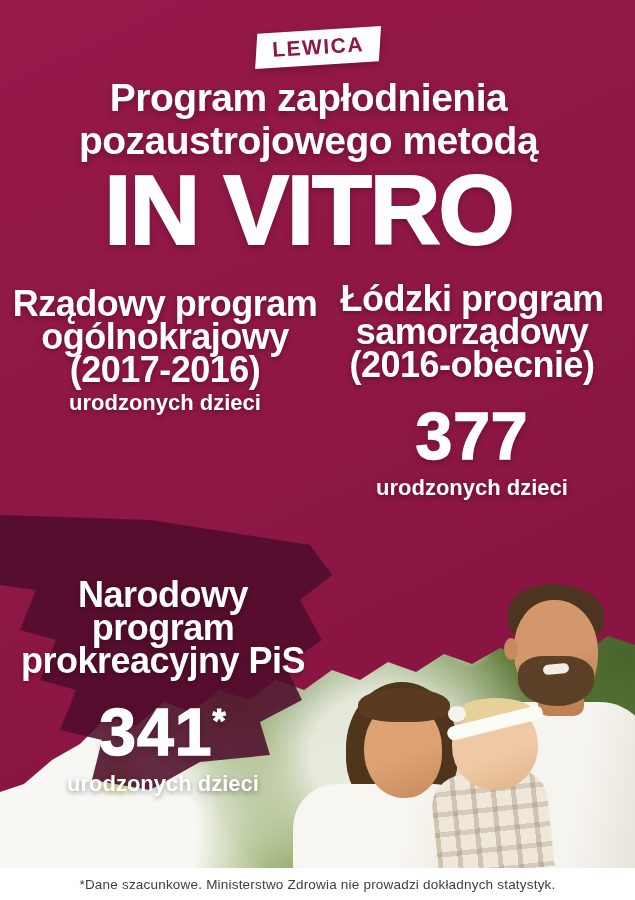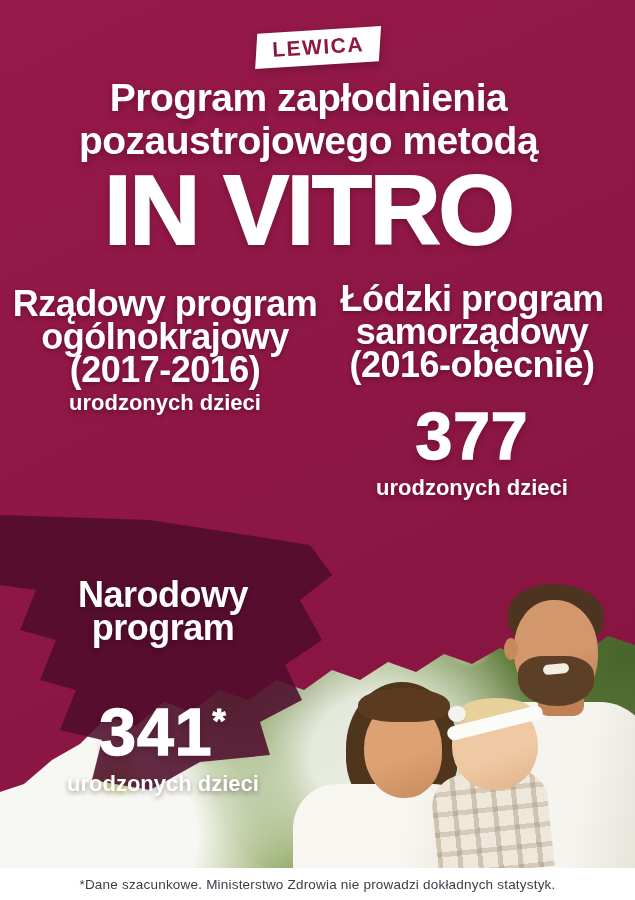--- a/index.html
+++ b/index.html
@@ -162,21 +162,21 @@
       <span>samorządowy</span><br>
       <span>(2016-obecnie)</span>
     </div>
     <div class="num">377</div>
     <div class="cap">urodzonych dzieci</div>
   </div>
 
   <div class="txt prog p-third">
     <div class="hdr">
       <span>Narodowy program</span><br>
-      <br>
+      <span>prokreacyjny PiS</span><br>
     </div>
     <div class="num"><span>341</span><sup>*</sup></div>
     <div class="cap">urodzonych dzieci</div>
   </div>
 
   <div class="footer">
     <span>*Dane szacunkowe. Ministerstwo Zdrowia nie prowadzi dokładnych statystyk.</span>
   </div>
 
 </div>

